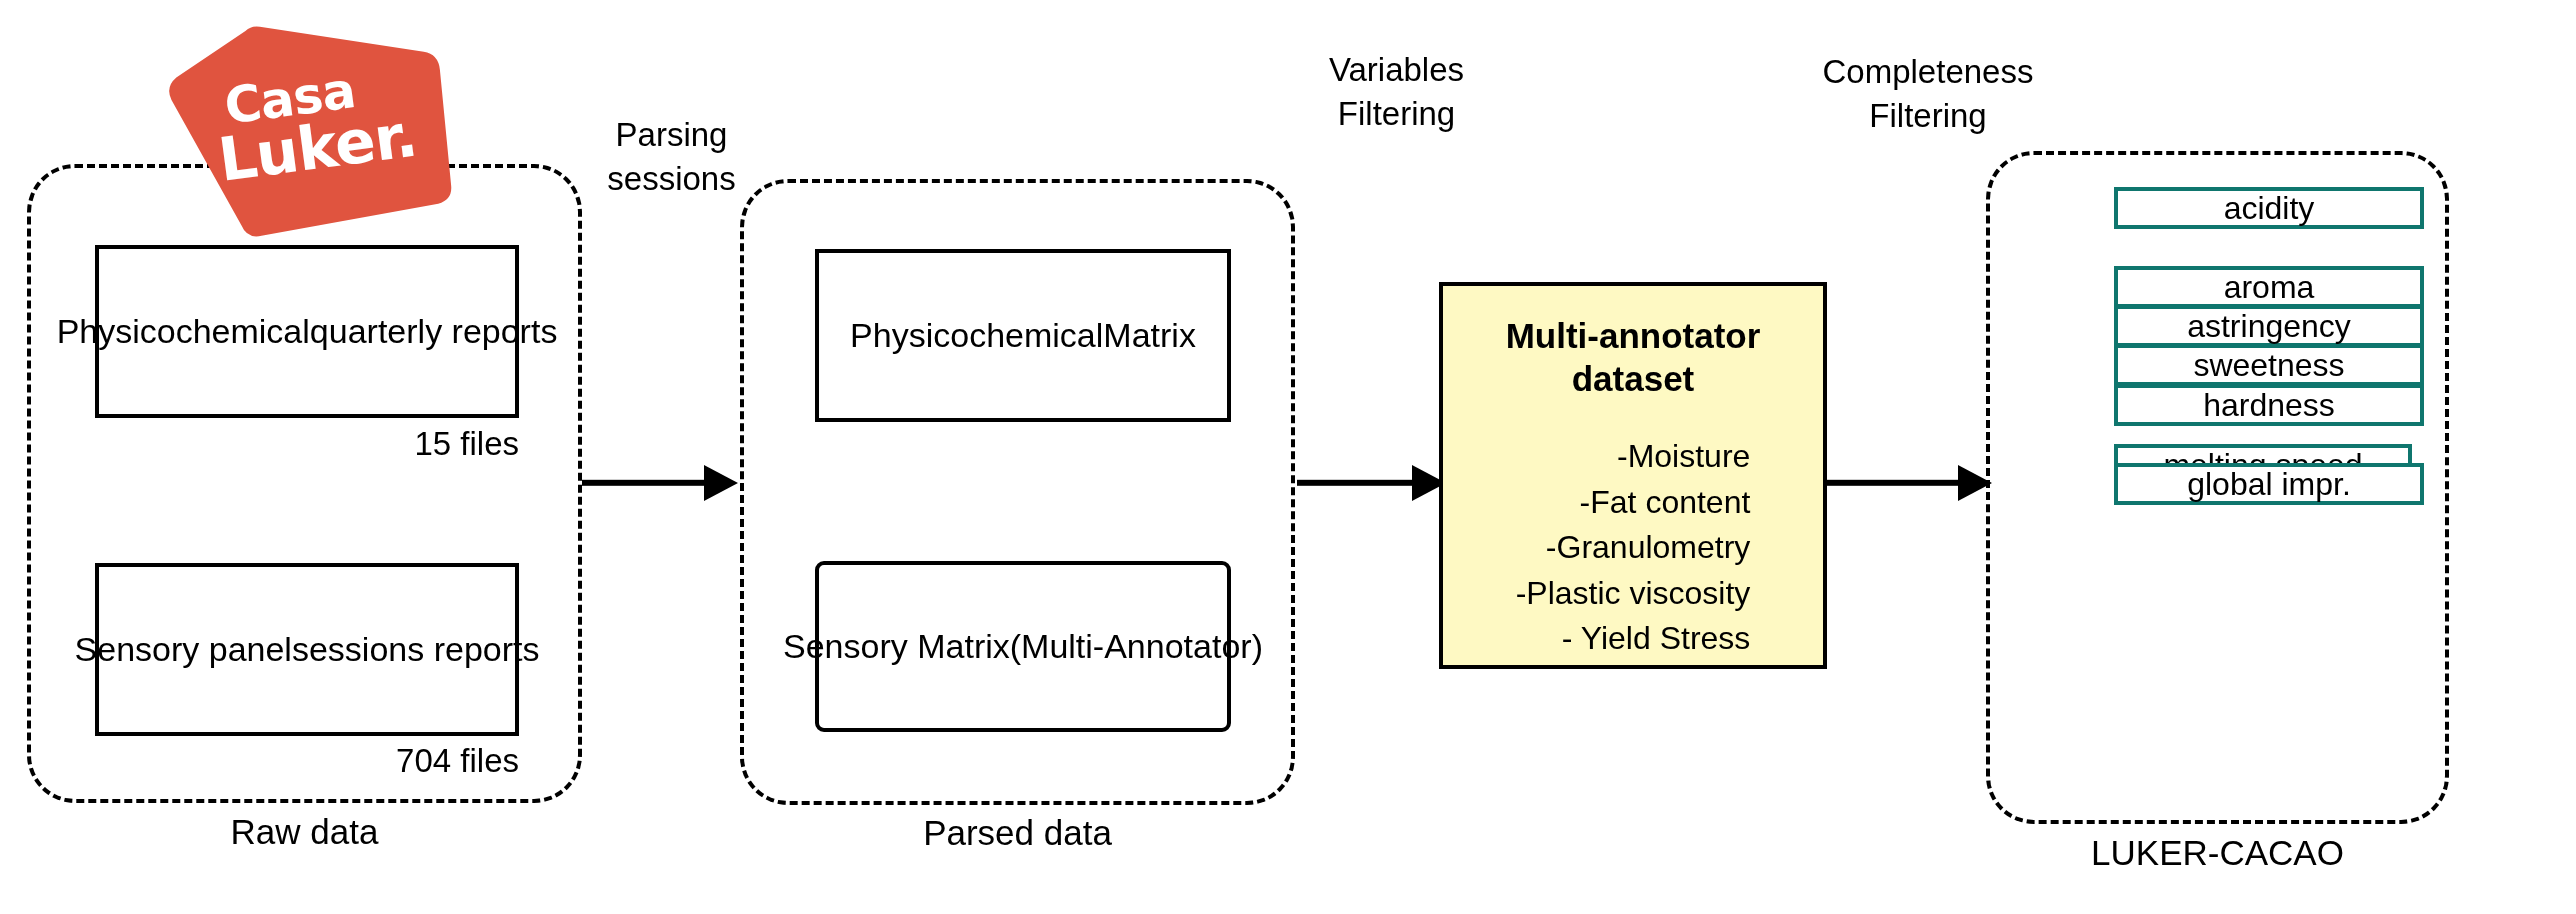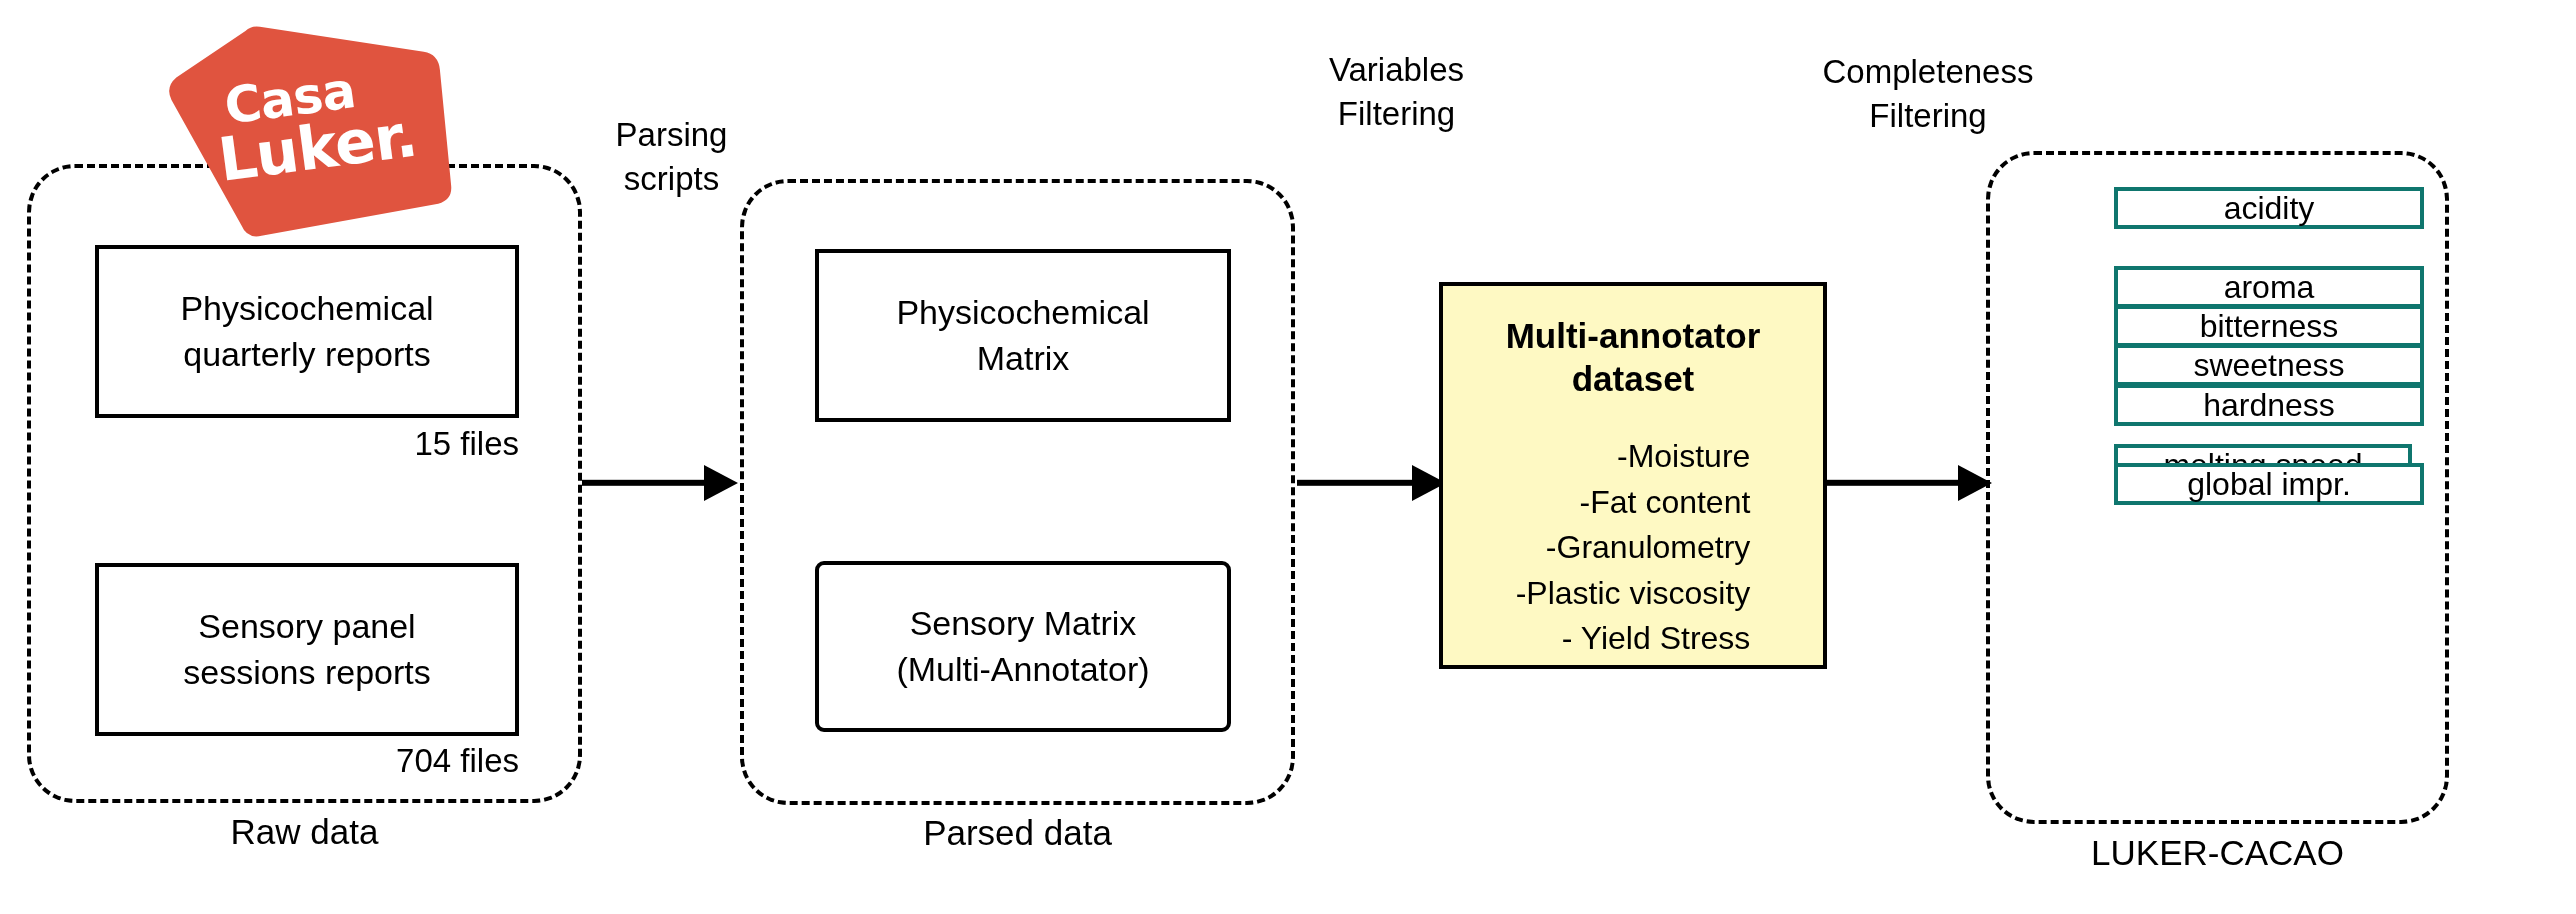--- a/index.html
+++ b/index.html
@@ -38,21 +38,21 @@
     color: #000;
   }
 
   
   .node-box {
     position: absolute;
     border: 4px solid #000000;
     box-sizing: border-box;
     background: #ffffff;
     display: flex;
-    flex-direction: column;
+    flex-direction: row;
     align-items: center;
     justify-content: center;
     text-align: center;
     font-size: 34px;
     line-height: 1.34;
     color: #000;
   }
   .node-box .line { display: block; white-space: nowrap; }
 
   
@@ -197,21 +197,21 @@
   <div class="file-count" style="left:278px; top:427px; width:241px;">15 files</div>
 
   <div class="node-box" style="left:95px; top:563px; width:424px; height:173px;">
     <span class="line">Sensory panel</span>
     <span class="line">sessions reports</span>
   </div>
   <div class="file-count" style="left:278px; top:744px; width:241px;">704 files</div>
 
   <div class="process-label" style="left:563px; top:113px; width:217px;">
     <span class="line">Parsing</span>
-    <span class="line">scripts</span>
+    <span class="line">sessions</span>
   </div>
 
   <div class="arrow" style="left:582px; top:464px; width:156px; height:37px;">
     <span class="shaft" style="width:127px;"></span>
     <span class="head"></span>
   </div>
 
   <div class="group-box" style="left:740px; top:179px; width:555px; height:626px;"></div>
 
   <div class="group-caption" style="left:740px; top:815px; width:555px;">Parsed data</div>
@@ -259,20 +259,20 @@
     <span class="shaft" style="width:135px;"></span>
     <span class="head"></span>
   </div>
 
   <div class="group-box" style="left:1986px; top:151px; width:463px; height:673px;"></div>
 
   <div class="group-caption" style="left:1986px; top:835px; width:463px;">LUKER-CACAO</div>
 
   <div class="attr-chip" style="left:2114px; top:187px; width:310px; height:42px;">acidity</div>
   <div class="attr-chip" style="left:2114px; top:266px; width:310px; height:42px;">aroma</div>
-  <div class="attr-chip" style="left:2114px; top:305px; width:310px; height:42px;">bitterness</div>
+  <div class="attr-chip" style="left:2114px; top:305px; width:310px; height:42px;">astringency</div>
   <div class="attr-chip" style="left:2114px; top:344px; width:310px; height:42px;">sweetness</div>
   <div class="attr-chip" style="left:2114px; top:384px; width:310px; height:42px;">hardness</div>
   <div class="attr-chip" style="left:2114px; top:423px; width:298px; height:42px;margin-top:21px;">melting speed</div>
   <div class="attr-chip" style="left:2114px; top:463px; width:310px; height:42px;">global impr.</div>
 
 </div>
 
 
 </body></html>

